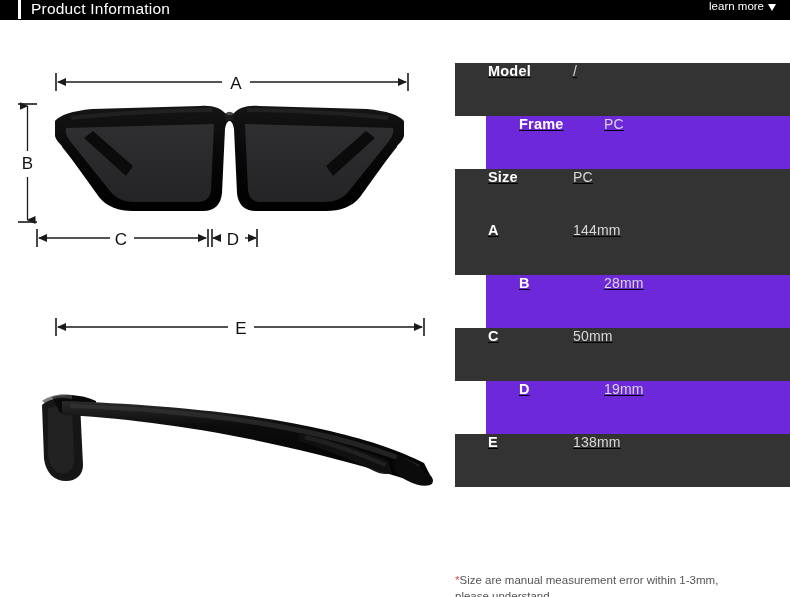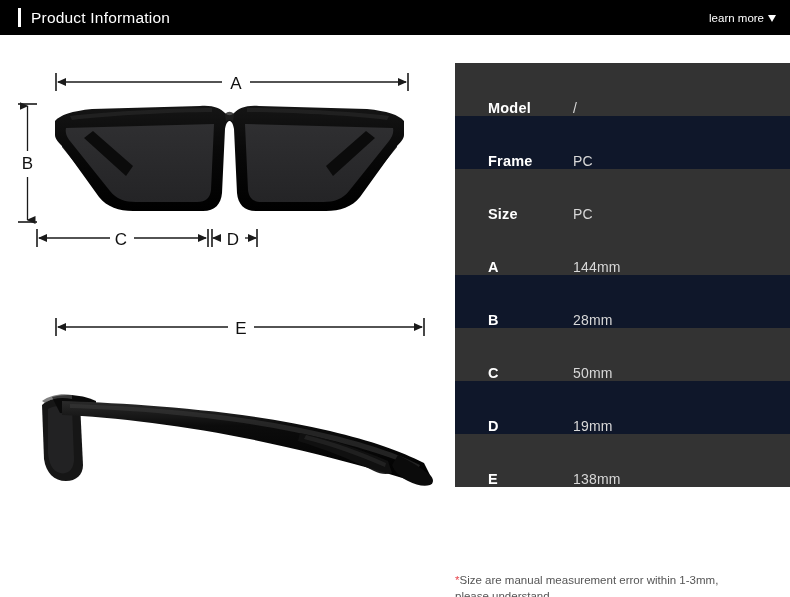--- a/index.html
+++ b/index.html
@@ -15,24 +15,24 @@
     font-family: "Liberation Sans", sans-serif;
     -webkit-font-smoothing: antialiased;
   }
 
   
   .header-bar {
     position: absolute;
     left: 0;
     top: 0;
     width: 790px;
-    height: 35px;
+    height: 20px;
     background: #000000;
     display: flex;
-    align-items: center;
+    align-items: flex-start;
   }
   .title-accent {
     width: 3px;
     height: 19px;
     background: #ffffff;
     margin-left: 18px;
     flex: 0 0 auto;
   }
   .header-title {
     color: #ffffff;
@@ -77,25 +77,26 @@
   
   .spec-table {
     position: absolute;
     left: 455px;
     top: 63px;
     width: 335px;
   }
   .spec-row {
     height: 53px;
     display: flex;
-    align-items: flex-end;
+    align-items: flex-start;
     box-sizing: border-box;
+    text-decoration: underline;
   }
   .spec-row.odd  { background: #333333; }
-  .spec-row.even { background: #0f172a; }
+  .spec-row.even { background: #6d28d9; margin-left: 31px; }
   .spec-label {
     width: 85px;
     flex: 0 0 auto;
     margin-left: 33px;
     color: #ffffff;
     font-size: 14.5px;
     font-weight: bold;
     letter-spacing: 0.2px;
   }
   .spec-value {

